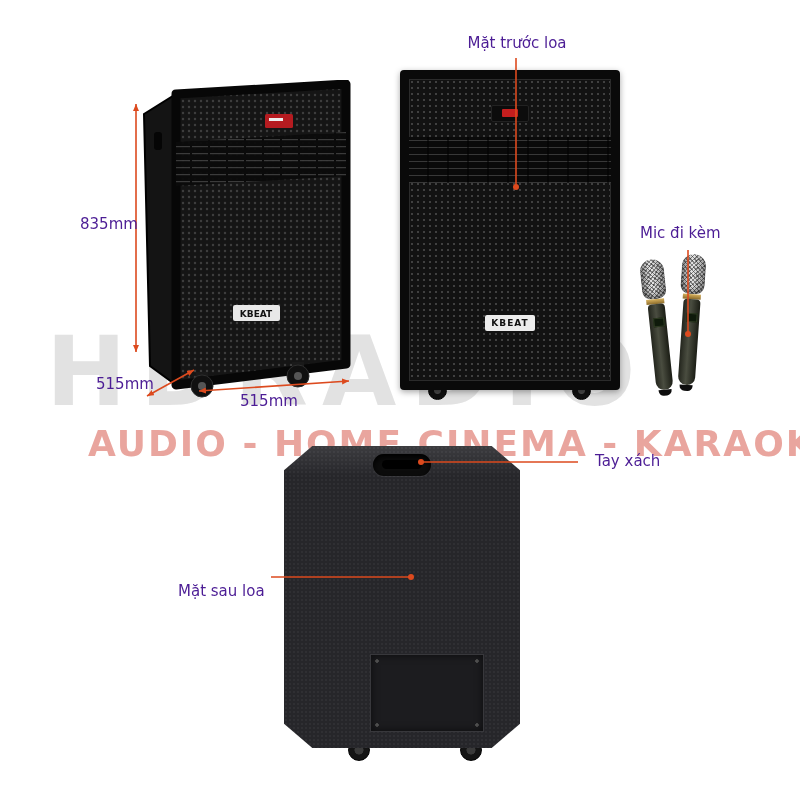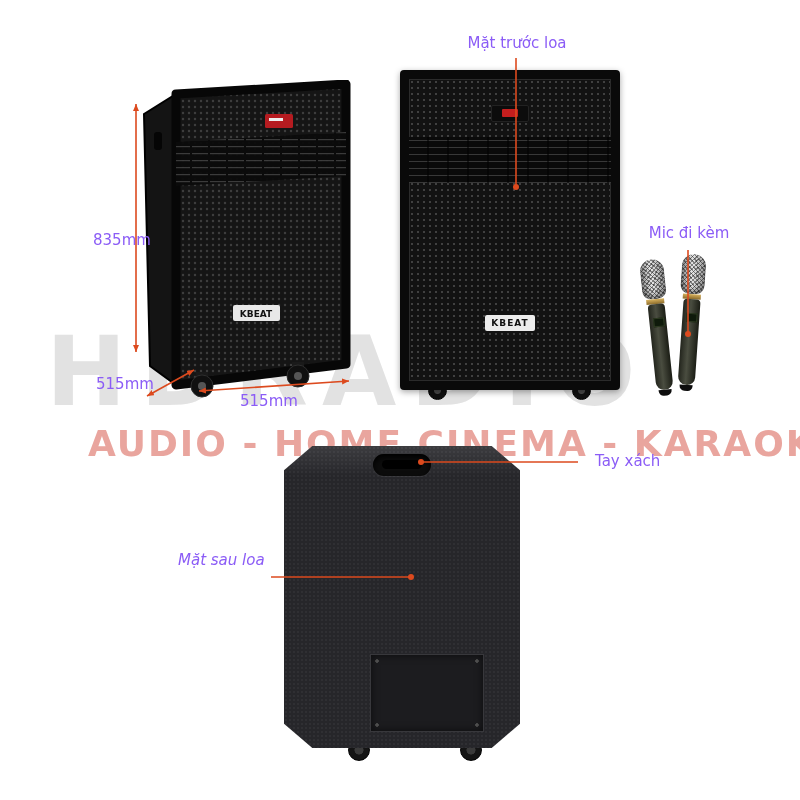--- a/index.html
+++ b/index.html
@@ -80,28 +80,28 @@
   .mic-ring{width:18px;height:5px;margin:0 auto;background:linear-gradient(#d8b25e,#8a6a2a);}
   .mic-body{position:relative;width:17px;height:86px;margin:0 auto;
     border-radius:4px 4px 8px 8px;
     background:linear-gradient(90deg,#23251d,#4a4d40 45%,#1b1d15);}
   .mic-screen{position:absolute;top:14px;left:4px;width:9px;height:7px;
     background:#0f1a0b;border:1px solid #2e3b22;}
   .mic-base{width:13px;height:6px;margin:0 auto;background:#0d0d0d;border-radius:0 0 5px 5px;}
 
   
   .anno-svg{position:absolute;left:0;top:0;z-index:6;pointer-events:none;}
-  .label{position:absolute;z-index:7;font-size:15px;color:#8b5cf6;white-space:nowrap;}
+  .label{position:absolute;z-index:7;font-size:15px;color:#4c1d95;white-space:nowrap;}
   .lbl-front{left:455px;top:34px;width:124px;text-align:center;}
-  .lbl-mic{left:640px;top:224px;width:98px;text-align:center;}
-  .lbl-height{left:93px;top:215px;margin-top:16px;}
+  .lbl-mic{left:640px;top:224px;width:98px;text-align:left;}
+  .lbl-height{left:80px;top:215px;}
   .lbl-depth{left:96px;top:375px;}
   .lbl-width{left:240px;top:392px;}
   .lbl-handle{left:587px;top:452px;margin-left:8px;}
-  .lbl-back{left:178px;top:551px;font-style:italic;}
+  .lbl-back{left:178px;top:582px;}
 </style>
 </head>
 <body>
 
 <div class="canvas">
 
   <div class="wm-brand">HDRADIO</div>
   <div class="wm-tagline">AUDIO - HOME CINEMA - KARAOKE</div>
 
   <svg class="spk-left" width="214" height="322" viewBox="0 0 214 322" aria-hidden="true">

